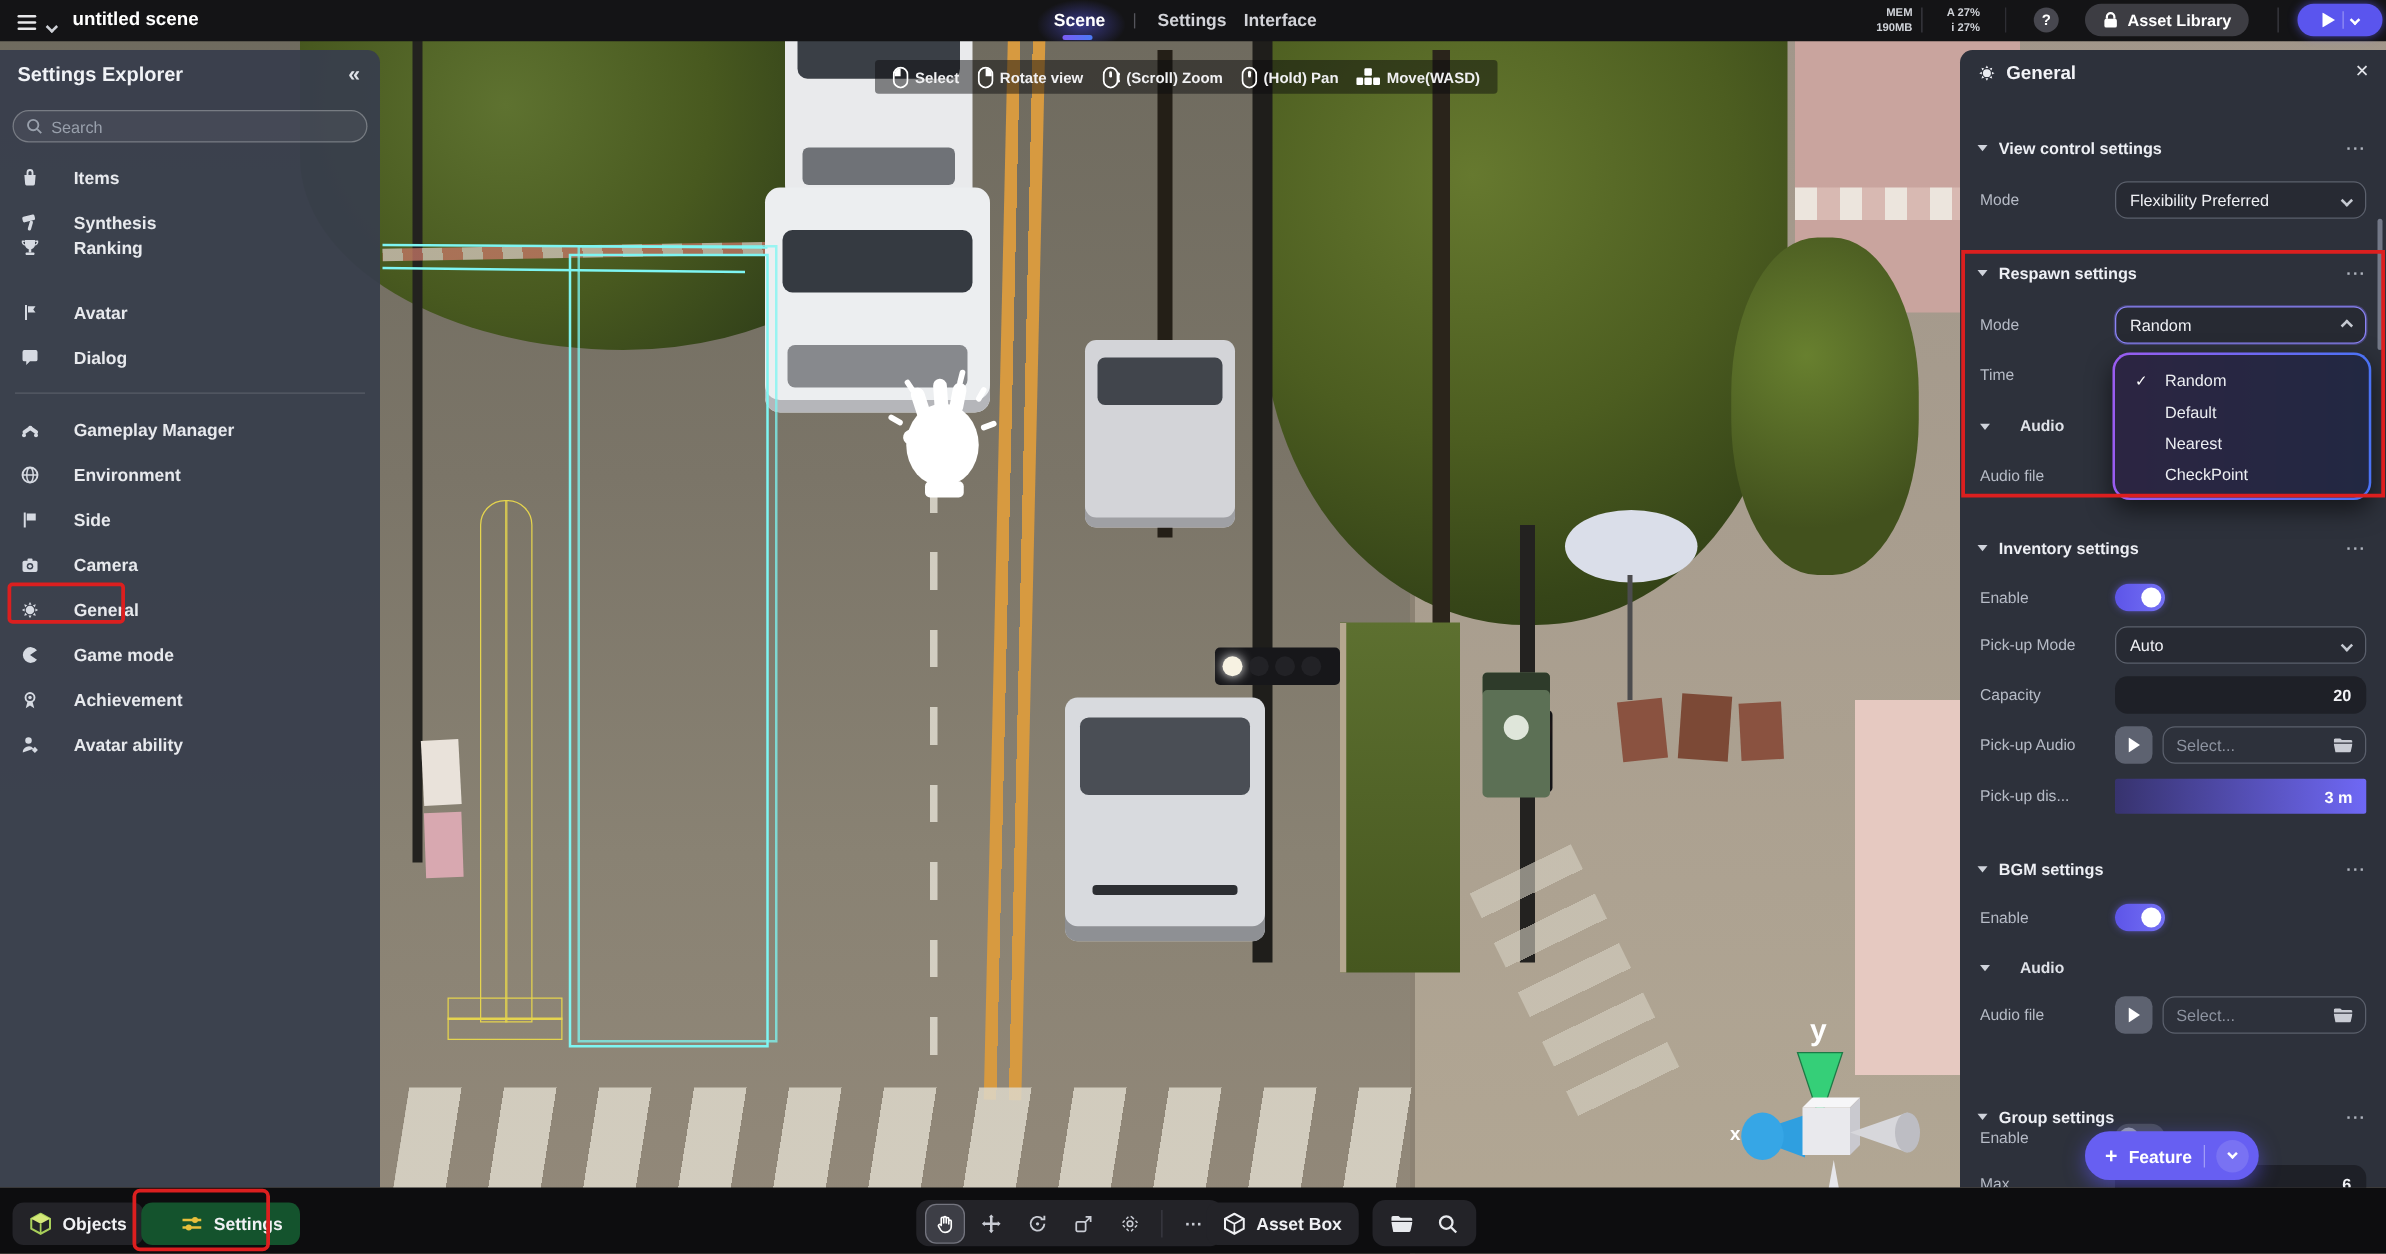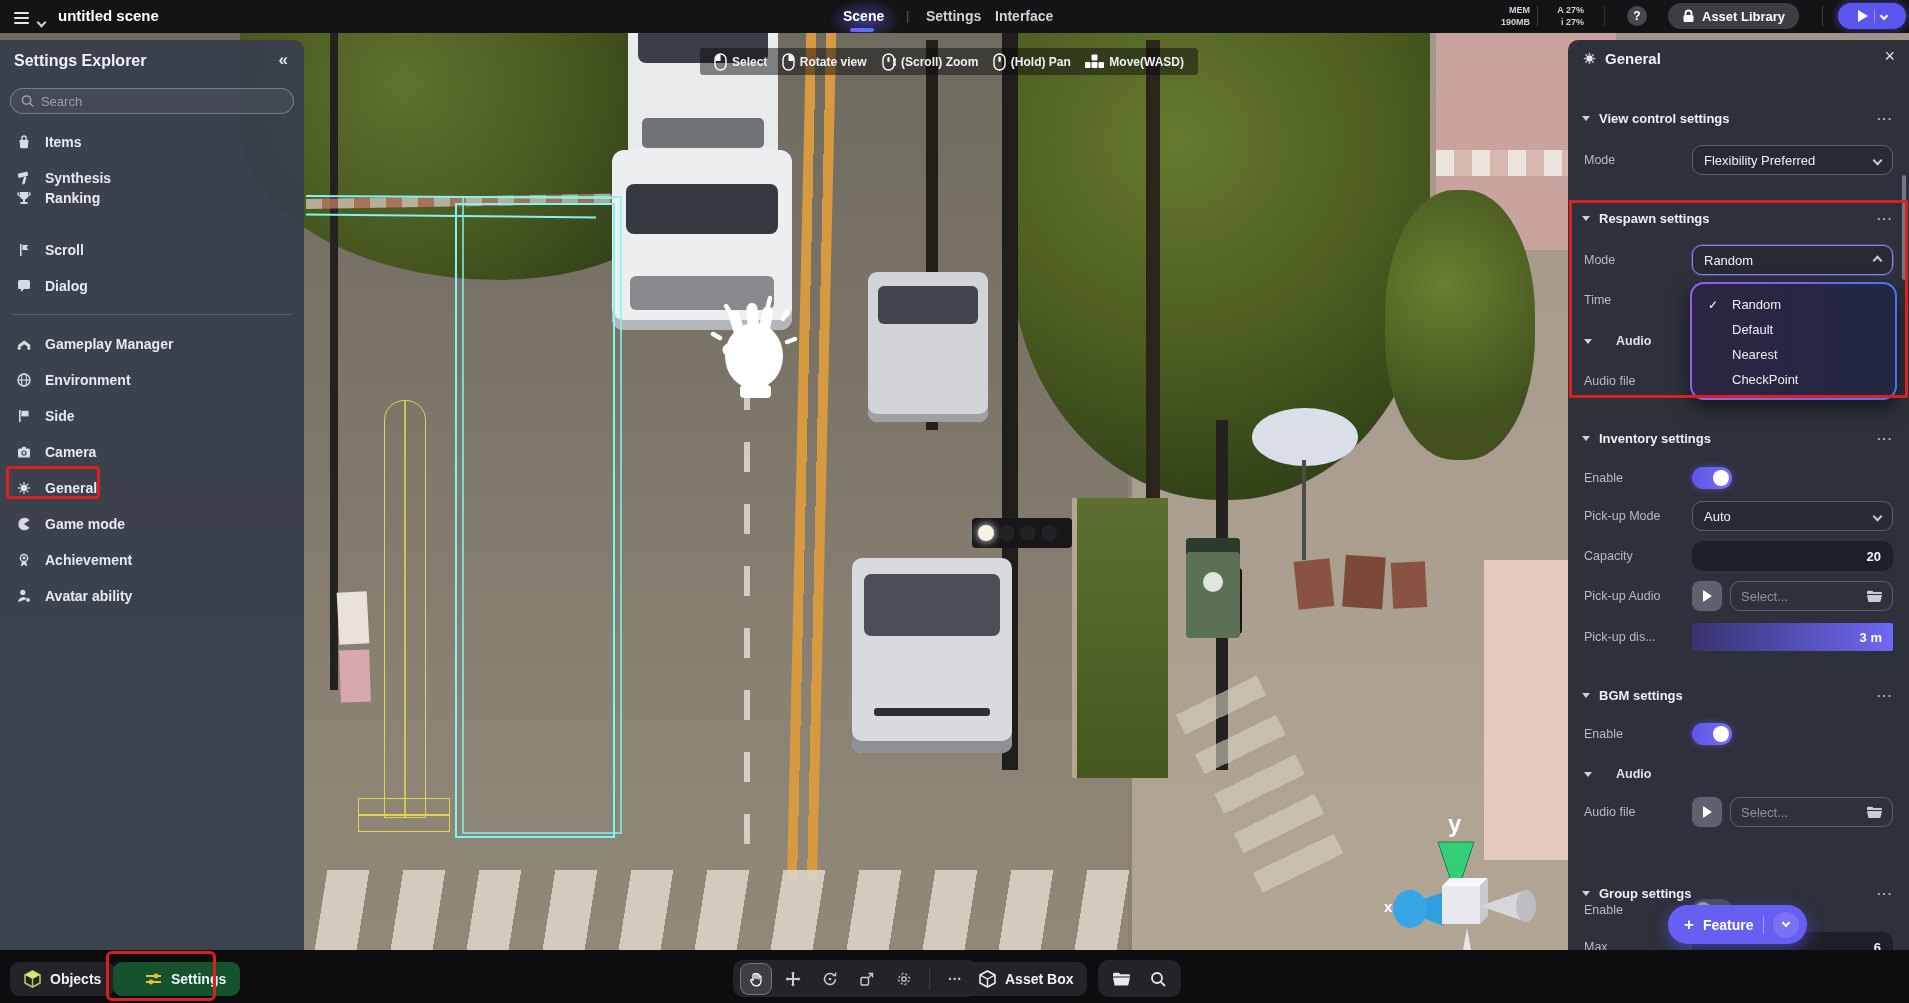--- a/index.html
+++ b/index.html
@@ -37,21 +37,21 @@
   .hintbar { position:absolute; left:700px; top:48px; width:498px; height:27px; background:rgba(10,10,12,.48); border-radius:3px; display:flex; align-items:center; justify-content:space-between; padding:0 14px; z-index:5; }
   .hint { display:flex; align-items:center; gap:5px; font-size:12px; font-weight:600; color:#f0f0f2; }
 
   
   .sidebar { position:absolute; left:0; top:40px; width:304px; height:910px; background:rgba(56,62,76,.95); border-radius:0 10px 0 0; z-index:20; }
   .sb-title { position:absolute; left:14px; top:12px; font-size:16px; font-weight:bold; color:#f0f2f6; }
   .sb-collapse { position:absolute; right:16px; top:10px; font-size:17px; font-weight:bold; color:#dfe2e8; cursor:pointer; }
   .sb-search { position:absolute; left:10px; top:48px; width:284px; height:26px; border-radius:13px; border:1px solid rgba(255,255,255,.28); background:rgba(255,255,255,.05); display:flex; align-items:center; padding:0 10px; gap:7px; }
   .sb-search input { background:transparent; border:none; outline:none; color:#e7e9ed; font-size:13px; width:100%; font-family:inherit; }
   .sb-search input::placeholder { color:#99a0ac; }
-  .nav-item { position:absolute; left:0; width:304px; height:36px; display:flex; align-items:center; gap:13px; padding-left:16px; cursor:pointer; }
+  .nav-item { position:absolute; left:0; width:304px; height:36px; display:flex; align-items:center; gap:27px; padding-left:16px; cursor:pointer; }
   .nav-item span.lbl { font-size:14px; font-weight:600; color:#e7e9ed; }
   .sb-divider { position:absolute; left:12px; width:280px; height:1px; background:rgba(255,255,255,.15); }
   .redbox { border:3px solid #dc1f1f; position:absolute; z-index:26; pointer-events:none; }
 
   
   .panel { position:absolute; left:1568px; top:40px; width:341px; height:910px; background:#2d313b; border-radius:10px 0 0 0; z-index:20; overflow:hidden; }
   .p-header { position:absolute; left:0; top:0; width:100%; height:36px; display:flex; align-items:center; padding:0 14px; gap:8px; }
   .p-title { font-size:15px; font-weight:bold; color:#f2f3f7; }
   .p-close { position:absolute; right:14px; top:6px; font-size:18px; color:#e3e5ea; cursor:pointer; }
   .sec-head { position:absolute; left:0; width:341px; height:24px; display:flex; align-items:center; gap:9px; padding-left:14px; cursor:pointer; }
@@ -342,21 +342,21 @@
           <rect x="7" y="9" width="2" height="3"></rect>
           <rect x="4.5" y="12" width="7" height="2" rx="0.6"></rect>
         </svg>
       <span class="lbl">Ranking</span>
     </div>
     <div class="nav-item" style="top:192px;">
       <svg width="16" height="16" viewBox="0 0 16 16" fill="#d6dae2">
           <rect x="4" y="2" width="1.6" height="12"></rect>
           <path d="M6.4 3h6l-1.8 2.5L12.4 8h-6z"></path>
         </svg>
-      <span class="lbl">Scroll</span>
+      <span class="lbl">Avatar</span>
     </div>
     <div class="nav-item" style="top:228px;">
       <svg width="16" height="16" viewBox="0 0 16 16" fill="#d6dae2">
           <path d="M2 3.5A1.5 1.5 0 0 1 3.5 2h9A1.5 1.5 0 0 1 14 3.5v6a1.5 1.5 0 0 1-1.5 1.5H8l-3 3v-3H3.5A1.5 1.5 0 0 1 2 9.5z"></path>
         </svg>
       <span class="lbl">Dialog</span>
     </div>
 
     <div class="sb-divider" style="top:274px;"></div>
 

